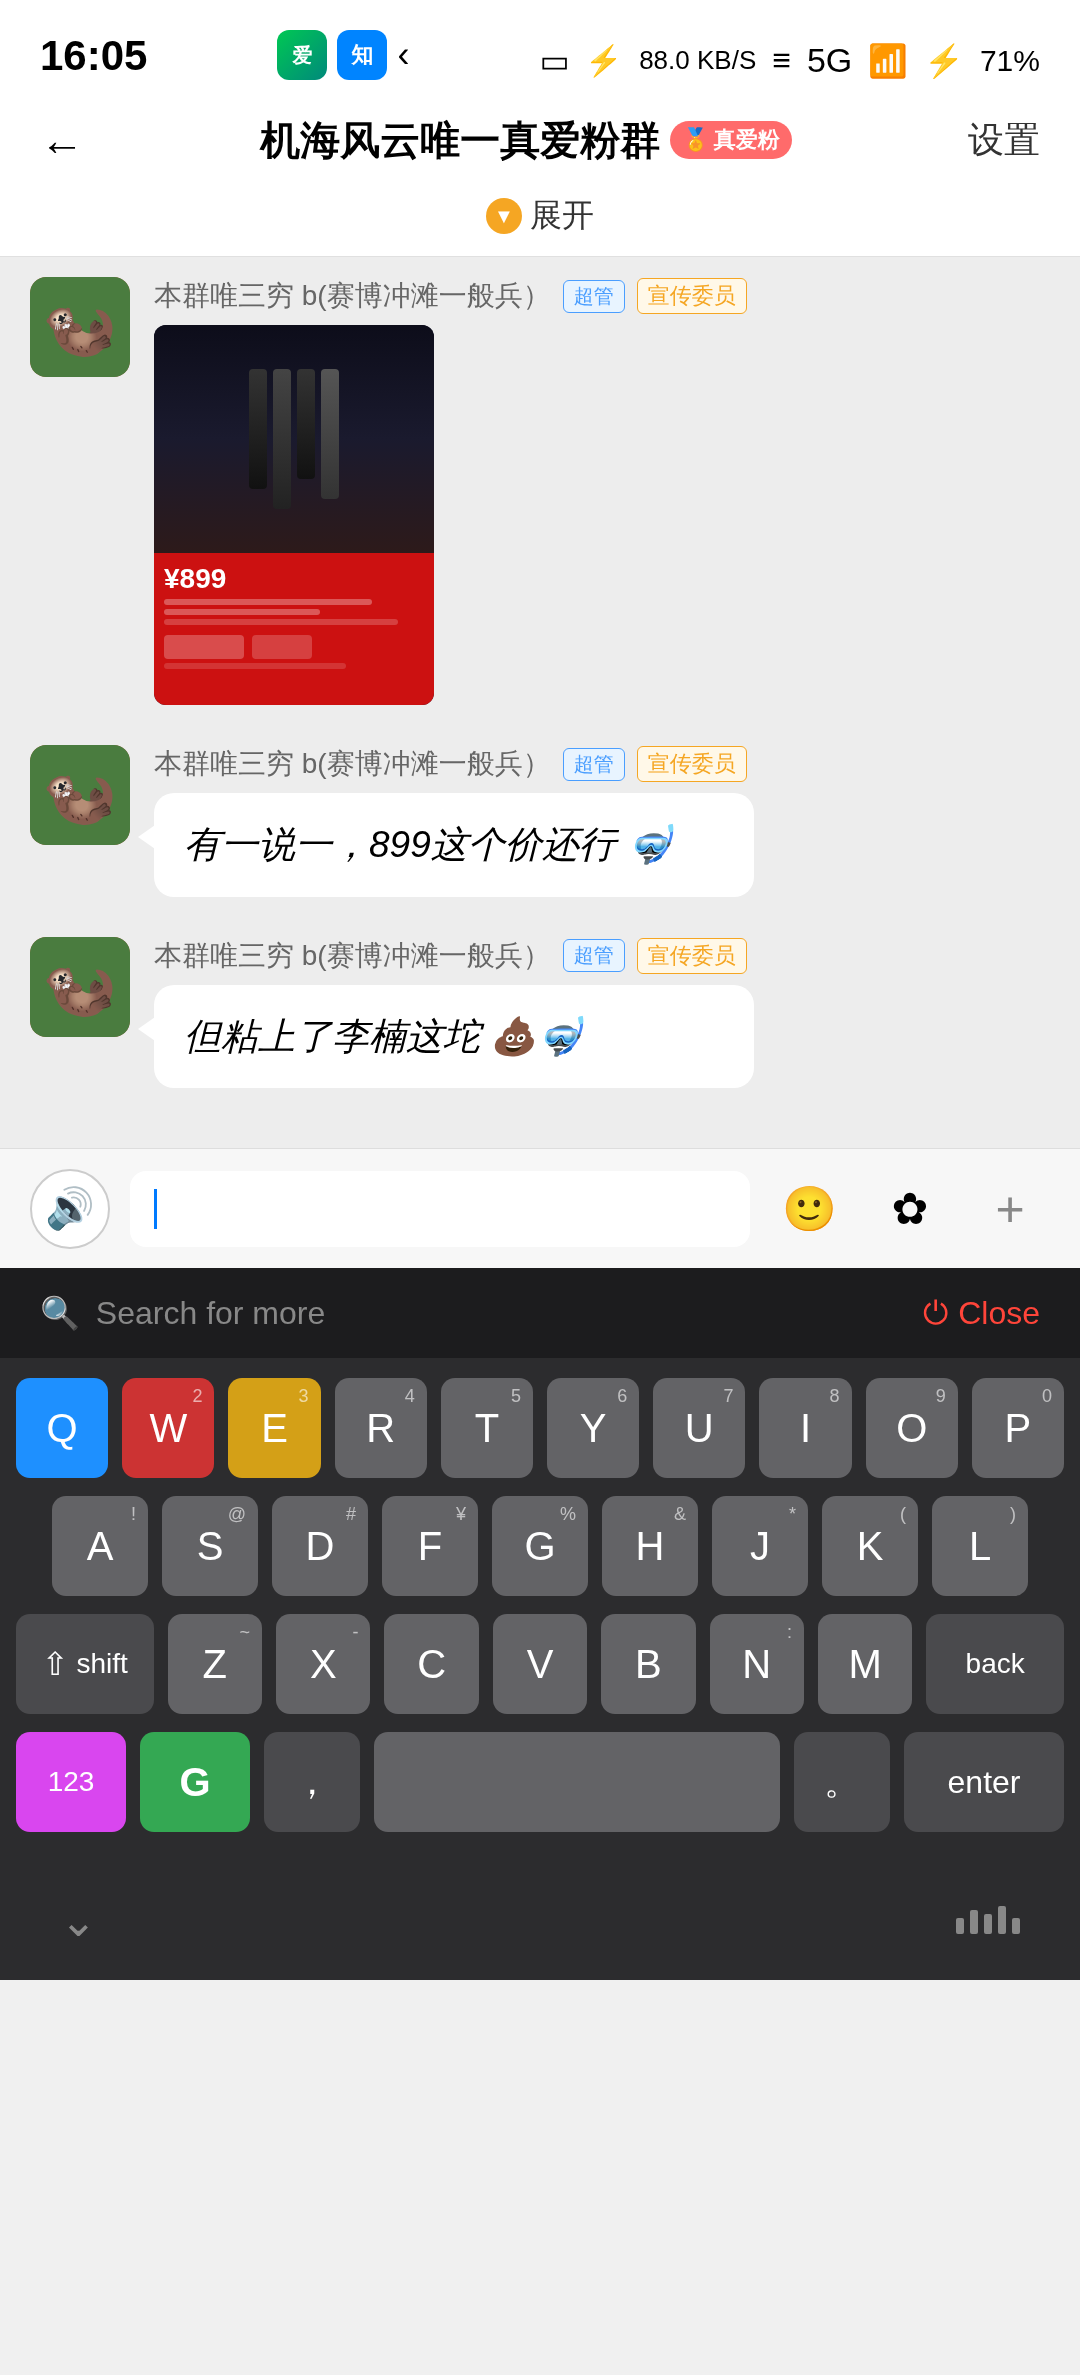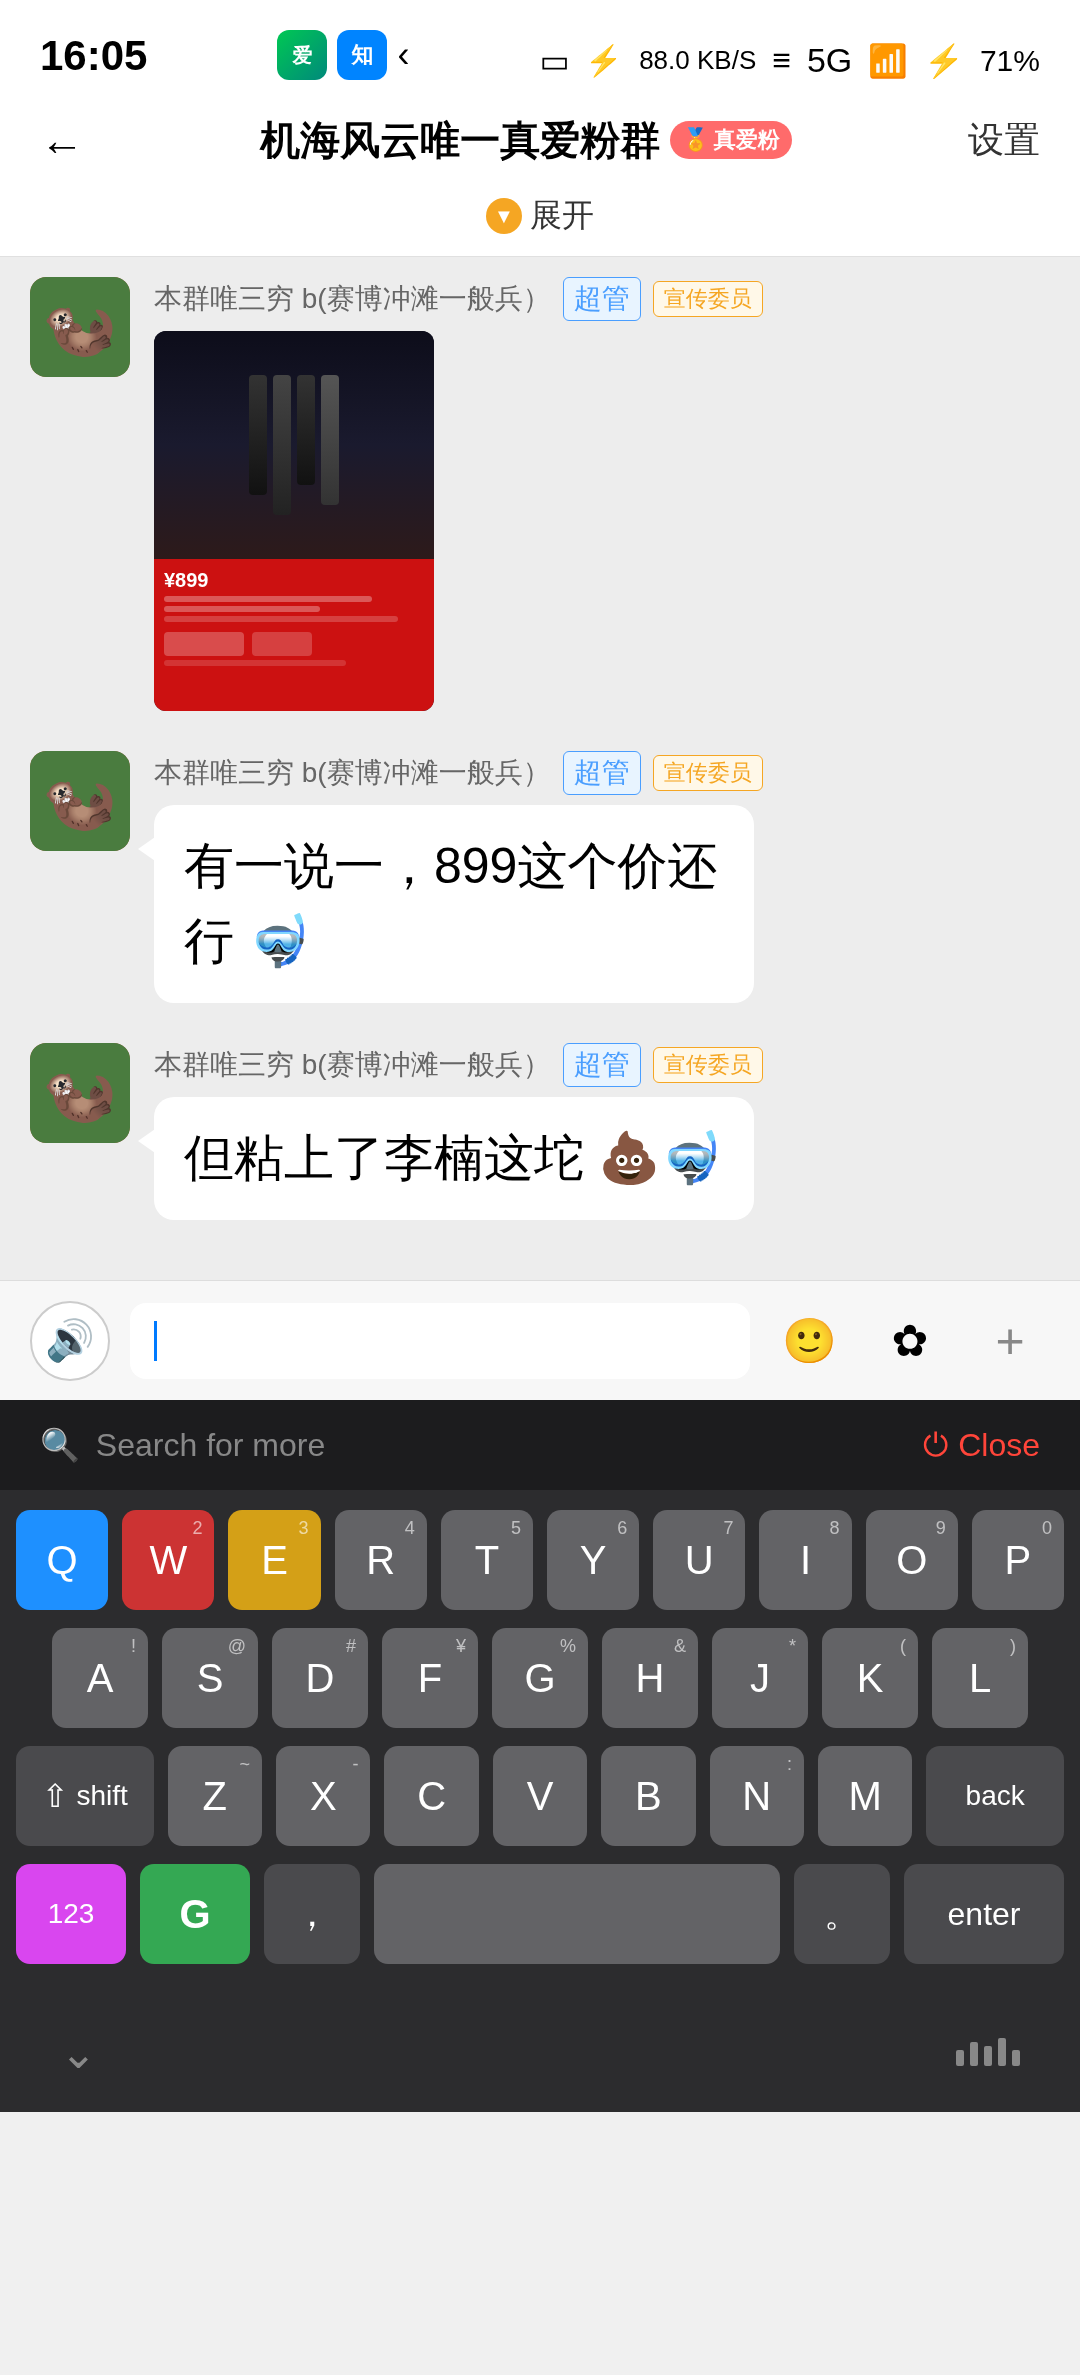--- a/index.html
+++ b/index.html
@@ -177,21 +177,21 @@
       margin-bottom: 10px;
     }
     .sender-name {
       font-size: 28px;
       color: #666;
     }
     .badge-super {
       background: #e8f4ff;
       color: #4a9eff;
       border: 1px solid #4a9eff;
-      font-size: 28px;
+      font-size: 20px;
       padding: 2px 10px;
       border-radius: 6px;
     }
     .badge-promo {
       background: #fff8e8;
       color: #f5a623;
       border: 1px solid #f5a623;
       font-size: 22px;
       padding: 2px 10px;
       border-radius: 6px;
@@ -232,41 +232,42 @@
     .img-red-section {
       background: #cc1111;
       padding: 10px;
       flex: 1;
       display: flex;
       flex-direction: column;
       gap: 4px;
     }
     .red-price {
       color: #fff;
-      font-size: 20px;
+      font-size: 28px;
       font-weight: bold;
     }
     .red-row {
       height: 6px;
       background: rgba(255,255,255,0.3);
       border-radius: 3px;
     }
     .red-row-short { width: 60%; }
     .red-row-medium { width: 80%; }
 
     
     .msg-bubble {
       background: #fff;
       border-radius: 20px;
       padding: 24px 30px;
-      font-size: 50px;
+      font-size: 37px;
       color: #000;
       max-width: 600px;
       line-height: 1.5;
       position: relative;
+      font-style: italic;
     }
     .msg-bubble::before {
       content: '';
       position: absolute;
       left: -16px;
       top: 30px;
       width: 0;
       height: 0;
       border-top: 14px solid transparent;
       border-bottom: 14px solid transparent;

